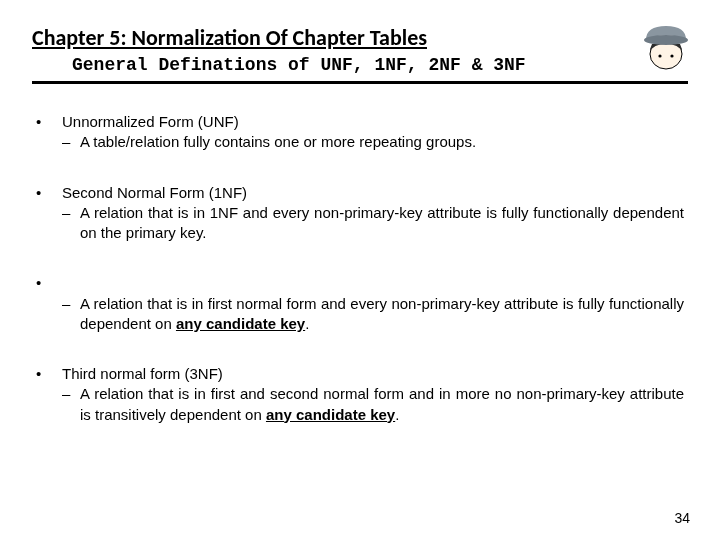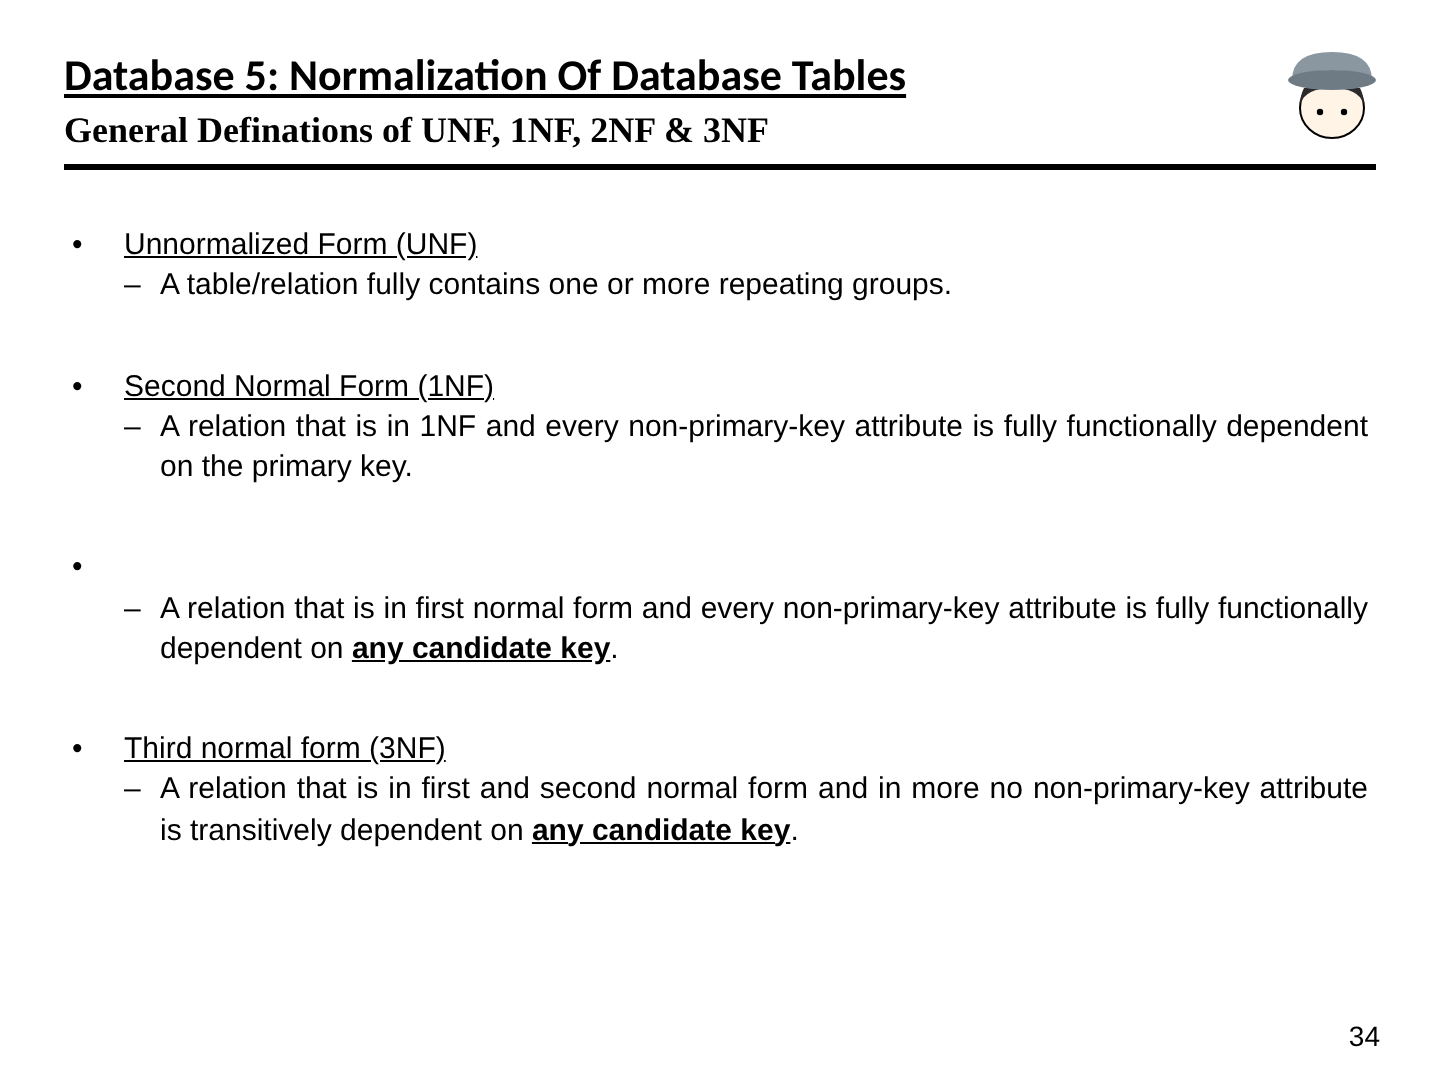--- a/index.html
+++ b/index.html
@@ -21,21 +21,22 @@
   .chapter-title {
     font-size: 22px;
     font-weight: 700;
     text-decoration: underline;
     margin-bottom: 4px;
     font-family: "Calibri", Arial, sans-serif;
   }
   .subtitle {
     font-size: 18px;
     font-weight: 700;
-    font-family: Liberation Serif, serif;
+    font-family: Liberation Mono, monospace;
+    margin-left: 40px;
   }
   .avatar {
     position: absolute;
     right: -6px;
     top: -8px;
     width: 56px;
     height: 56px;
   }
   .content {
     padding: 0 4px;
@@ -46,21 +47,20 @@
     line-height: 1.35;
   }
   .item-row {
     display: flex;
   }
   .bullet {
     width: 26px;
     flex-shrink: 0;
   }
   .term {
-    text-decoration: underline;
   }
   .sub-row {
     display: flex;
     padding-left: 26px;
     text-align: justify;
   }
   .dash {
     width: 18px;
     flex-shrink: 0;
   }
@@ -79,21 +79,21 @@
   .cap { fill: #8a96a0; }
   .cap-shade { fill: #6e7a84; }
   .face { fill: #fff4e6; stroke:#000; stroke-width:1; }
   .hair { fill: #2b2b2b; }
   .eye { fill:#000; }
 </style>
 </head>
 <body>
 
 <div class="header">
-  <div class="chapter-title">Database 5: Normalization Of Database Tables</div>
+  <div class="chapter-title">Chapter 5: Normalization Of Chapter Tables</div>
   <div class="subtitle">General Definations of UNF, 1NF, 2NF &amp; 3NF</div>
   <div class="avatar">
     <svg viewBox="0 0 56 56" width="56" height="56">
       <ellipse cx="28" cy="38" rx="16" ry="15" class="face"></ellipse>
       <path d="M12 36 q3 -8 16 -8 q13 0 16 8 q0 -4 -2 -8 H14 q-2 4 -2 8z" class="hair"></path>
       <path d="M8 24 q20 -10 40 0 q0 -14 -20 -14 q-20 0 -20 14z" class="cap"></path>
       <ellipse cx="28" cy="24" rx="22" ry="5" class="cap-shade"></ellipse>
       <circle cx="22" cy="40" r="1.6" class="eye"></circle>
       <circle cx="34" cy="40" r="1.6" class="eye"></circle>
     </svg>

